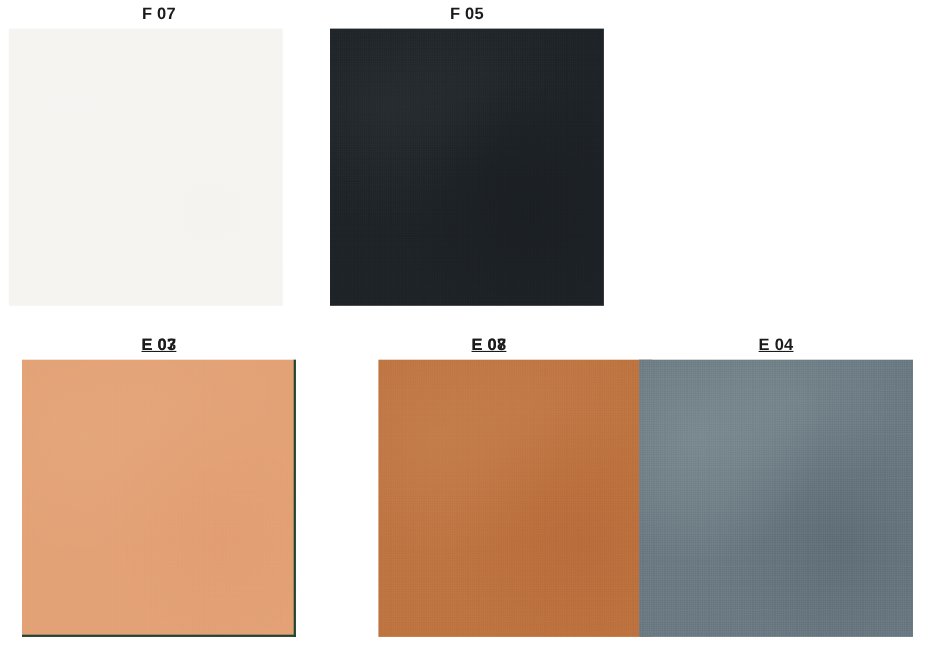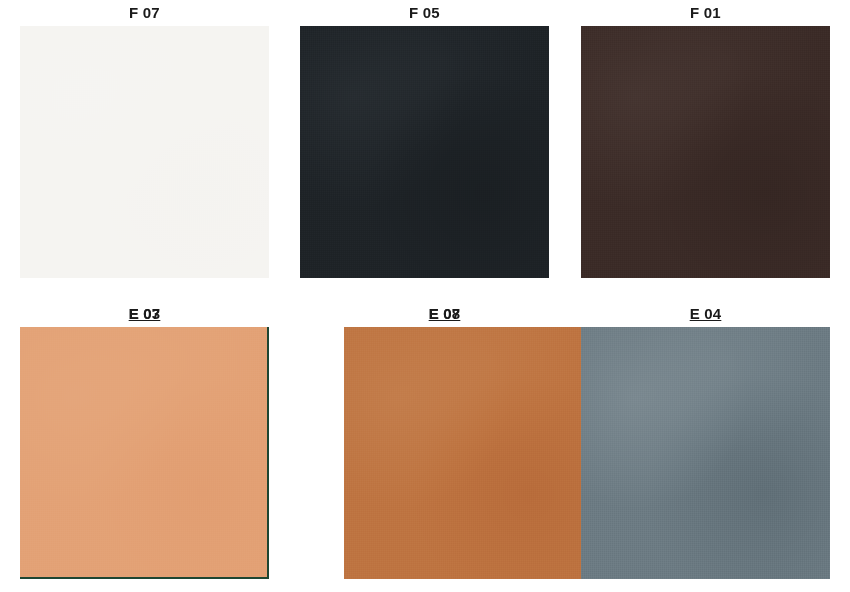--- a/index.html
+++ b/index.html
@@ -68,40 +68,34 @@
   }
   .tex-strong {
     opacity: 0.85;
   }
 </style>
 </head>
 <body>
 
 <div class="board">
 
-  <div class="swatch-cell" style="left:20px; top:4px; width:249px; height:274px;">
+  <div class="swatch-cell" style="left:8px; top:4px; width:249px; height:274px;padding-left:24px;">
     <div class="swatch-label" style="top:0px;">F 07</div>
     <div class="swatch-tile" style="left:0px; top:22px; width:249px; height:252px; background:#f5f4f1;">
       <div class="tex tex-soft"></div>
     </div>
   </div>
 
   <div class="swatch-cell" style="left:300px; top:4px; width:249px; height:274px;">
     <div class="swatch-label" style="top:0px;">F 05</div>
     <div class="swatch-tile" style="left:0px; top:22px; width:249px; height:252px; background:#1e2327;">
       <div class="tex"></div>
     </div>
   </div>
 
-  <div class="swatch-cell" style="left:581px; top:4px; width:249px; height:274px;">
-    <div class="swatch-label" style="top:0px;">F 01</div>
-    <div class="swatch-tile" style="left:0px; top:22px; width:249px; height:252px; background:#3b2b27;">
-      <div class="tex"></div>
-    </div>
-  </div>
 
   <div class="swatch-cell" style="left:20px; top:305px; width:249px; height:274px;">
     <div class="swatch-label" style="top:0px;">
       <span>E 03</span>
       <span class="dup">E 07</span>
     </div>
     <div class="swatch-tile" style="left:0px; top:22px; width:249px; height:252px; background:#e3a276; border-right:2px solid #1d4632; border-bottom:2px solid #1d4632;">
       <div class="tex tex-soft"></div>
     </div>
   </div>

